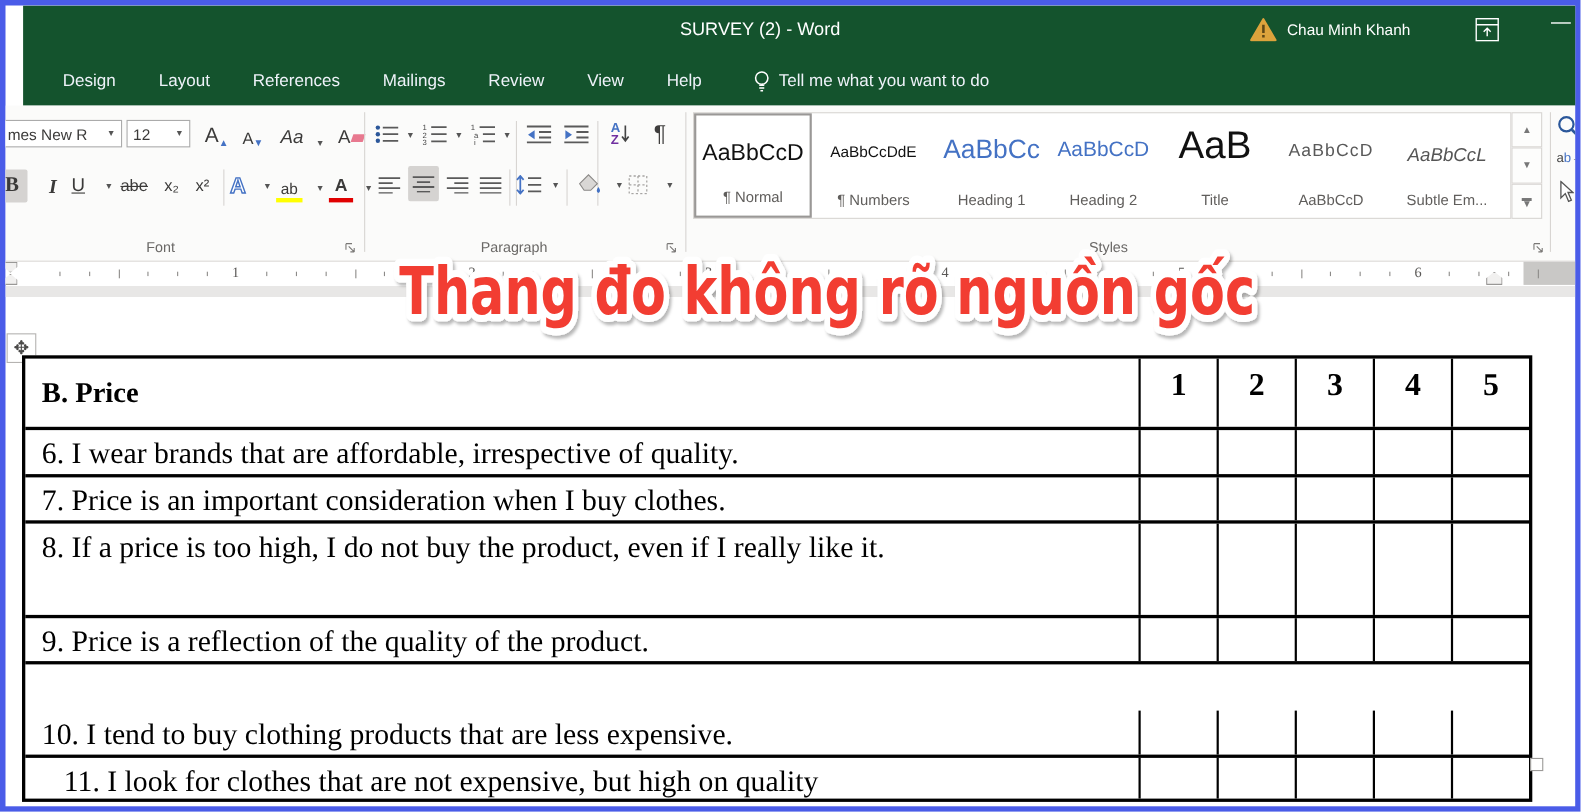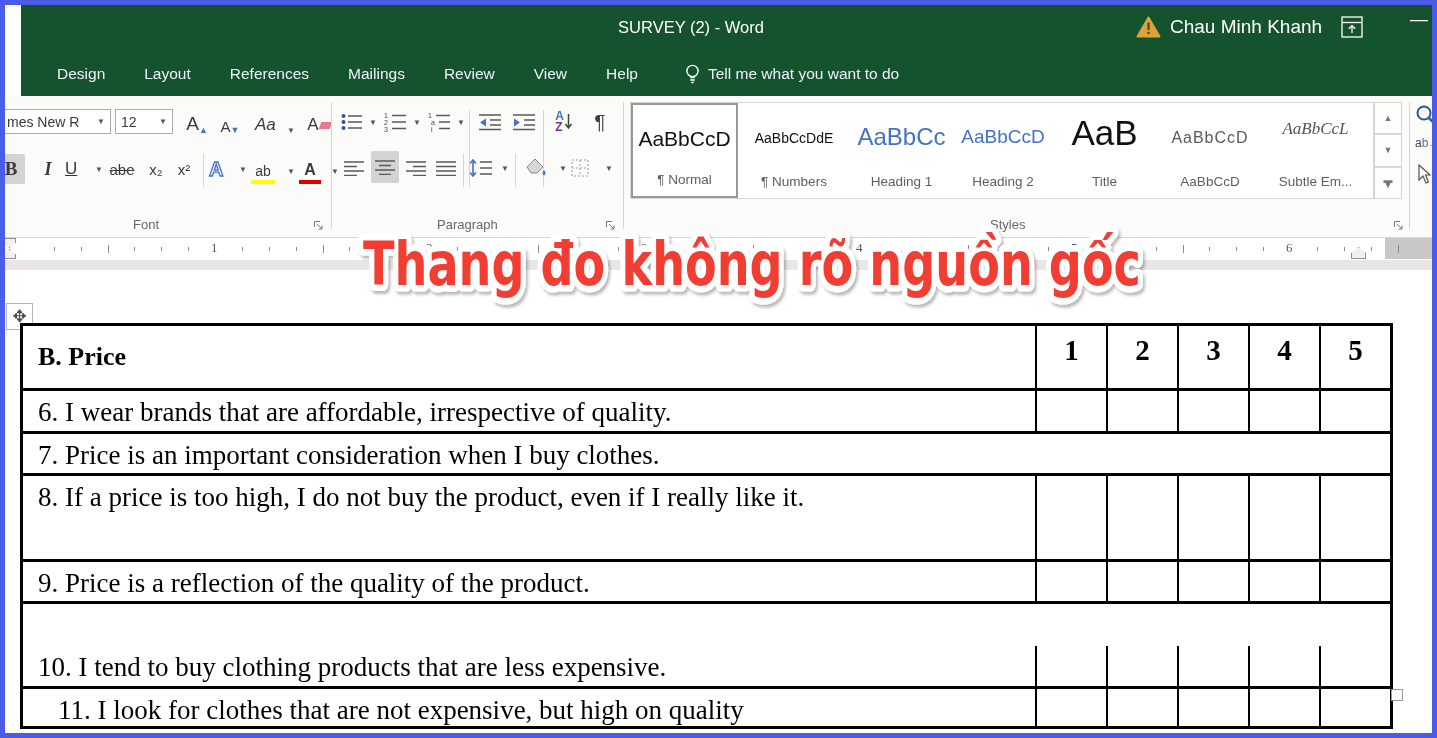--- a/index.html
+++ b/index.html
@@ -1,21 +1,21 @@
 <!DOCTYPE html>
 <html><head>
 <meta charset="utf-8">
 <style>
   html,body{margin:0;padding:0;background:#fff;}
   #app{position:relative;width:1437px;height:738px;box-sizing:border-box;border:5px solid #4a5ce8;
        background:#fff;overflow:hidden;font-family:"Liberation Sans",sans-serif;}
   
   .topbar{position:absolute;left:16px;top:0;width:1427px;height:91px;background:#14532d;color:#fff;}
   .tb-title{position:absolute;left:505px;top:13px;width:330px;text-align:center;font-size:16.5px;color:#fff;}
-  .acct{position:absolute;left:1115px;top:11px;display:flex;align-items:center;gap:9px;font-size:19px;}
+  .acct{position:absolute;left:1115px;top:11px;display:flex;align-items:center;gap:9px;font-size:14px;}
   .ribbonopt{position:absolute;left:1320px;top:11px;width:22px;height:22px;}
   .minim{position:absolute;left:1383px;top:4px;font-size:18px;color:#fff;width:30px;text-align:center;}
   .tabs{position:absolute;left:36px;top:58px;display:flex;gap:39px;font-size:15.5px;color:#eef2f9;align-items:center;}
   .tab{white-space:nowrap;}
   .tellme{display:flex;align-items:center;gap:8px;margin-left:8px;}
   
   .ribbon{position:absolute;left:0;top:91px;width:1427px;height:141px;background:#fbfbfa;border-bottom:1px solid #d8d5d2;font-size:13px;color:#3b3a39;}
   .gsep{position:absolute;top:6px;bottom:8px;width:1px;background:#d8d5d2;}
   .glabel{position:absolute;bottom:5px;font-size:13px;color:#6a6866;}
   .launch{position:absolute;bottom:7px;width:11px;height:11px;}
@@ -337,21 +337,21 @@
       </div>
       <div class="gitem" style="width:103px;">
         <span class="gprev" style="top:10px;font-size:35px;color:#111;">AaB</span>
         <span class="glab">Title</span>
       </div>
       <div class="gitem" style="width:108px;">
         <span class="gprev" style="top:26px;font-size:16px;color:#595959;letter-spacing:1px;">AaBbCcD</span>
         <span class="glab">AaBbCcD</span>
       </div>
       <div class="gitem" style="width:103px;">
-        <span class="gprev" style="top:16px;font-size:17px;color:#555;font-style:italic;font-family:Liberation Serif, serif;">AaBbCcL</span>
+        <span class="gprev" style="top:28px;font-size:17px;color:#555;font-style:italic;font-family:Liberation Sans, sans-serif;">AaBbCcL</span>
         <span class="glab">Subtle Em...</span>
       </div>
     </div>
     <div class="galscroll">
       <div class="gs">▲</div>
       <div class="gs">▼</div>
       <div class="gs" style="flex-direction:column;line-height:5px;">
           <span>▬</span>
           <span>▼</span>
         </div>
@@ -453,21 +453,21 @@
       <div class="c">5</div>
     </div>
     <div class="trow" style="height:40px;">
       <div class="q">6. I wear brands that are affordable, irrespective of quality.</div>
       <div class="c"></div>
         <div class="c"></div>
         <div class="c"></div>
         <div class="c"></div>
         <div class="c"></div>
     </div>
-    <div class="trow" style="height:39px;flex-direction:column;">
+    <div class="trow" style="height:39px;">
       <div class="q">7. Price is an important consideration when I buy clothes.</div>
       <div class="c"></div>
         <div class="c"></div>
         <div class="c"></div>
         <div class="c"></div>
         <div class="c"></div>
     </div>
     <div class="trow" style="height:83px;">
       <div class="q">8. If a price is too high, I do not buy the product, even if I really like it.</div>
       <div class="c"></div>

